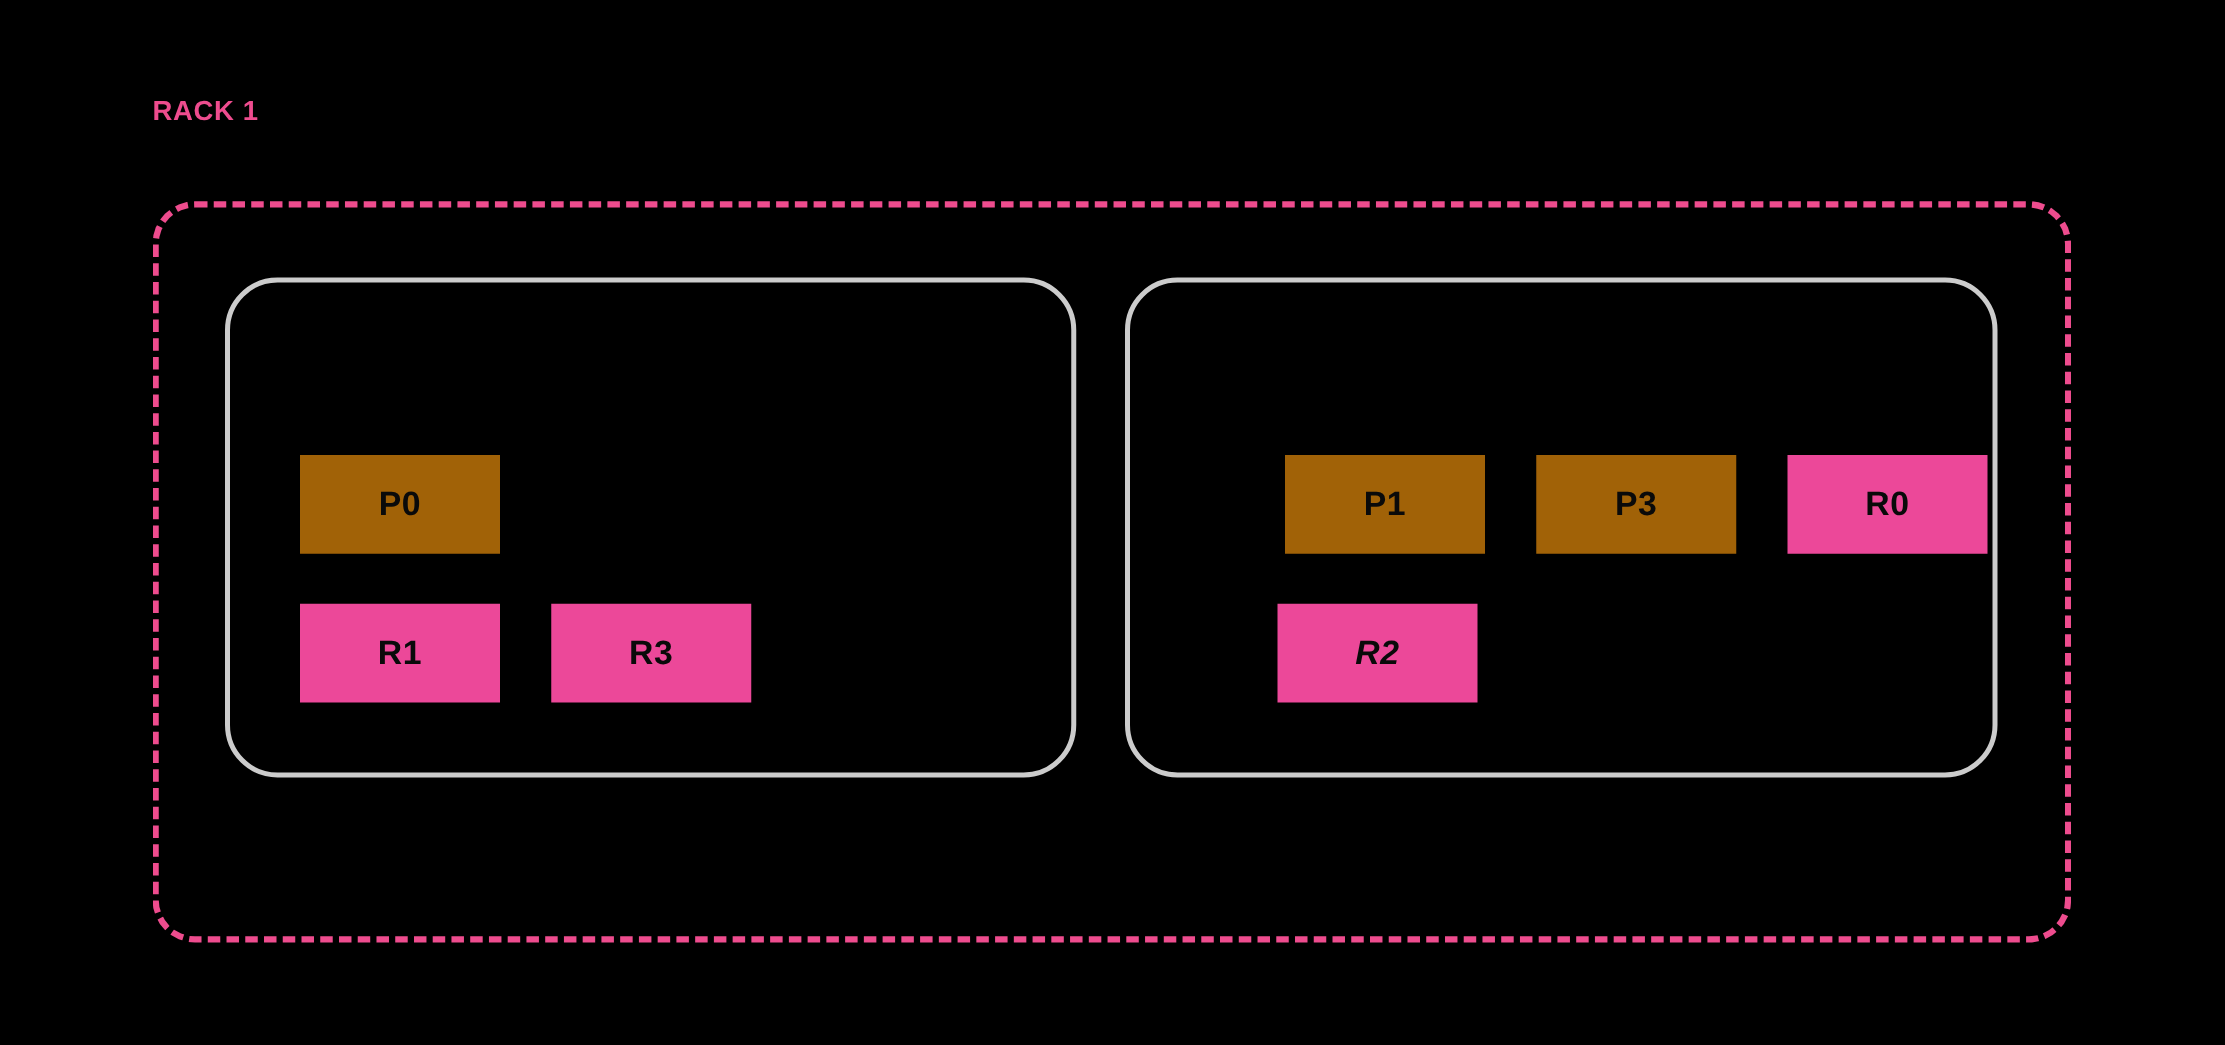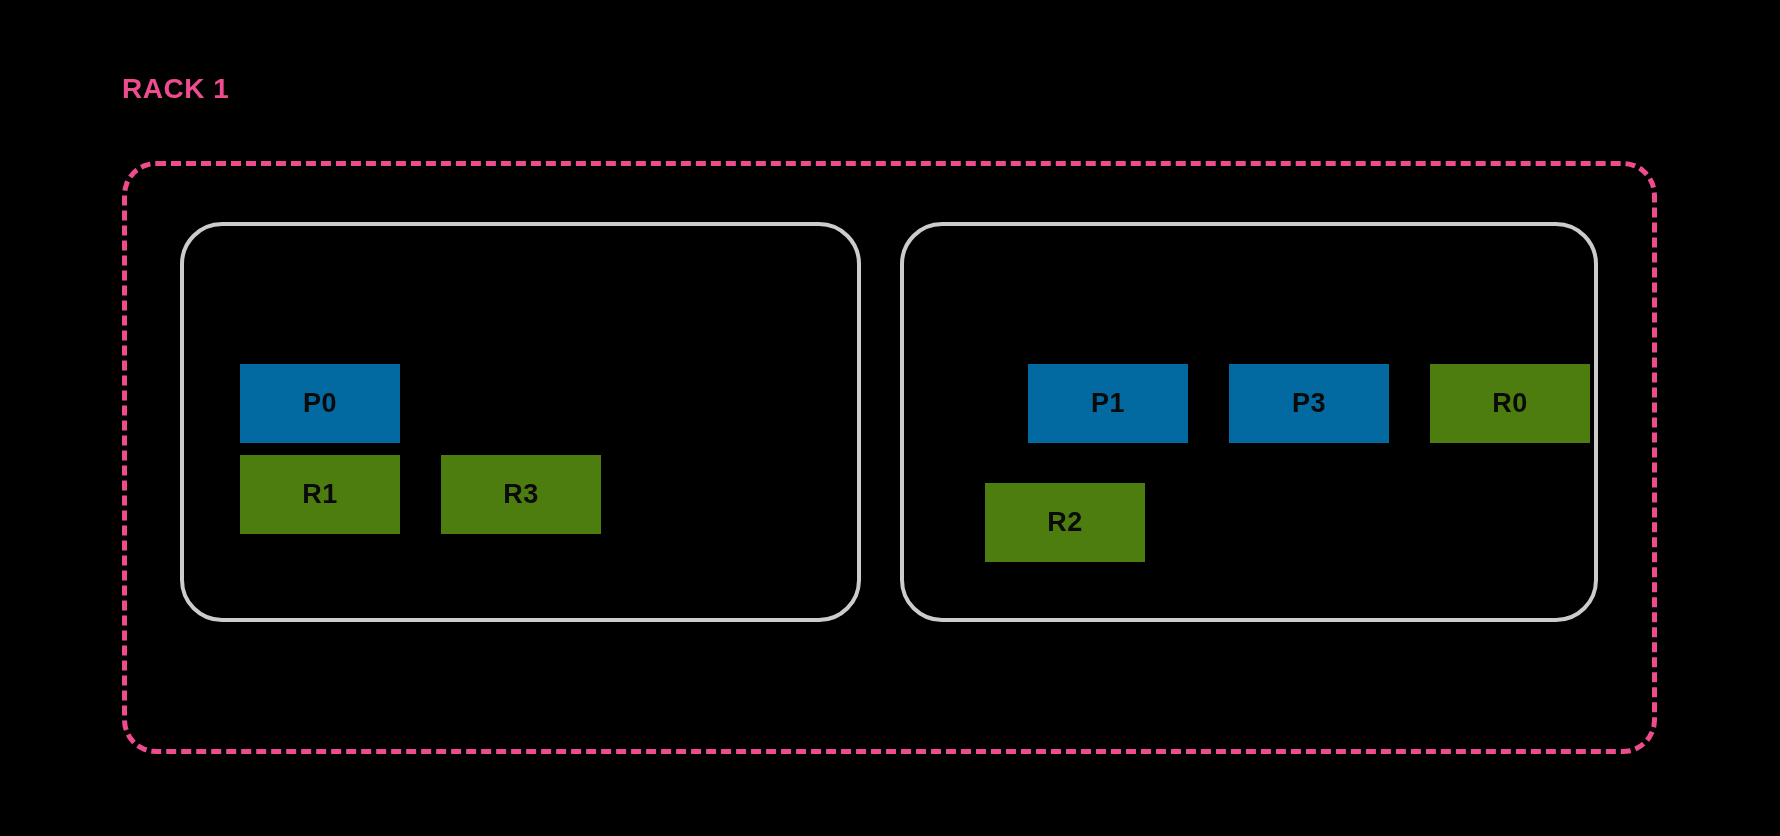--- a/index.html
+++ b/index.html
@@ -16,21 +16,21 @@
     width: 1780px;
     height: 836px;
     background: #000000;
   }
 
   
   .rack-label {
     position: absolute;
     left: 122px;
     top: 72px;
-    font-size: 28px;
+    font-size: 22px;
     font-weight: bold;
     letter-spacing: 0.5px;
     color: #EE4C8E;
     white-space: nowrap;
     line-height: 34px;
   }
 
   
   .rack-box {
     position: absolute;
@@ -56,37 +56,37 @@
   .server-panel.right { left: 900px; width: 698px; }
 
   
   .node-row {
     position: absolute;
     display: flex;
     align-items: flex-start;
     gap: 41px;
   }
   .node-row.primary-left   { left: 240px; top: 364px; }
-  .node-row.replica-left    { left: 240px; top: 455px; justify-content: space-between; }
+  .node-row.replica-left    { left: 240px; top: 483px; justify-content: space-between; }
   .node-row.primary-right  { left: 1028px; top: 364px; }
-  .node-row.replica-right   { left: 985px; top: 483px; }
+  .node-row.replica-right   { left: 1022px; top: 483px; font-style: italic; }
 
   .node {
     width: 160px;
     height: 79px;
     display: flex;
     align-items: center;
     justify-content: center;
     font-size: 27px;
     font-weight: bold;
     color: #0A0A0A;
     letter-spacing: 0.5px;
   }
-  .node.primary { background: #0369a1; }
-  .node.replica { background: #4d7c0f; }
+  .node.primary { background: #a16207; }
+  .node.replica { background: #ec4899; }
 </style>
 </head>
 <body>
 
 <div id="canvas">
 
   <div class="rack-label">RACK 1</div>
 
   <div class="rack-box"></div>
 

